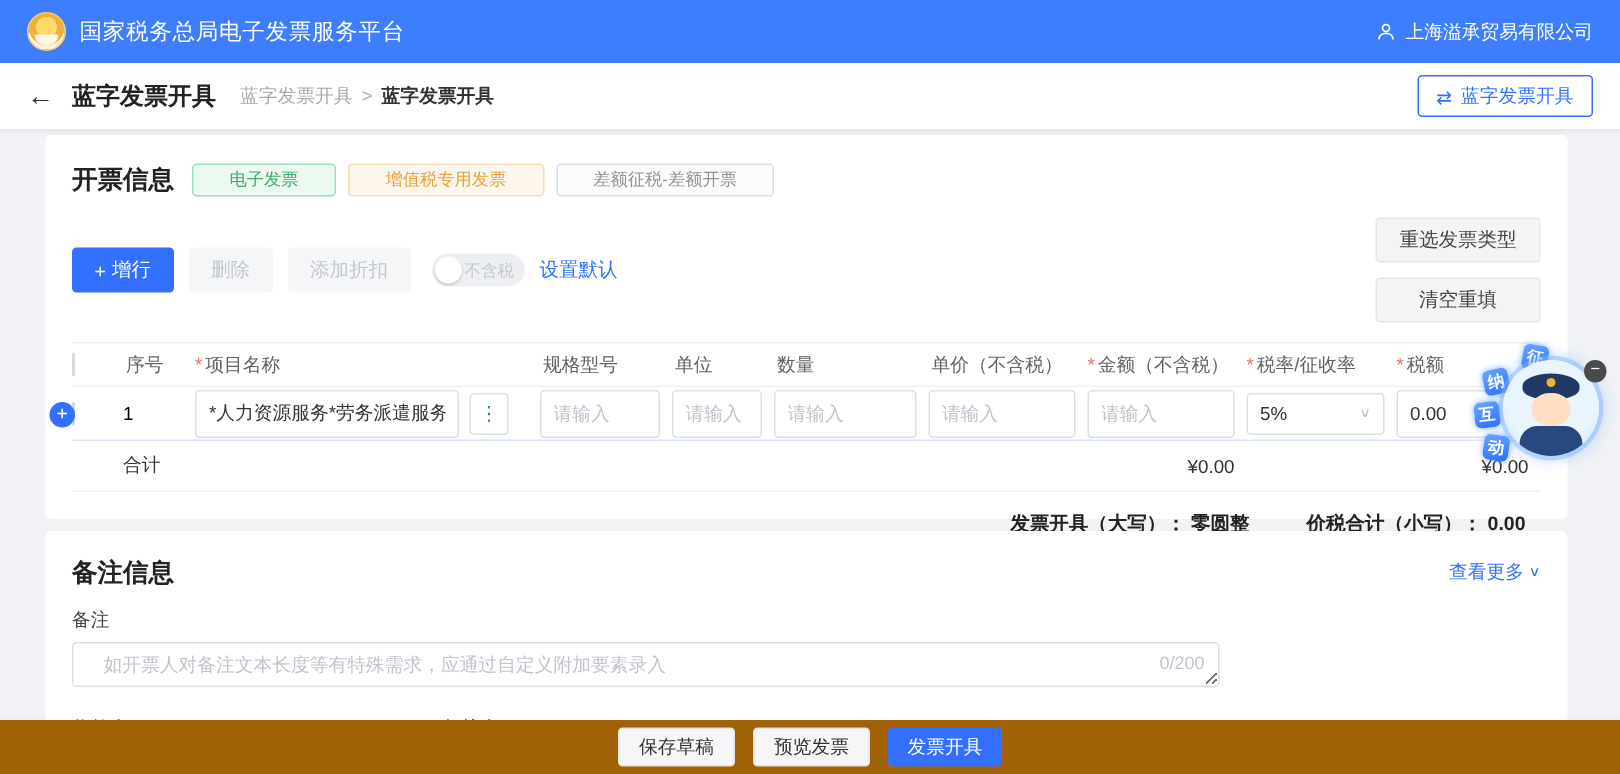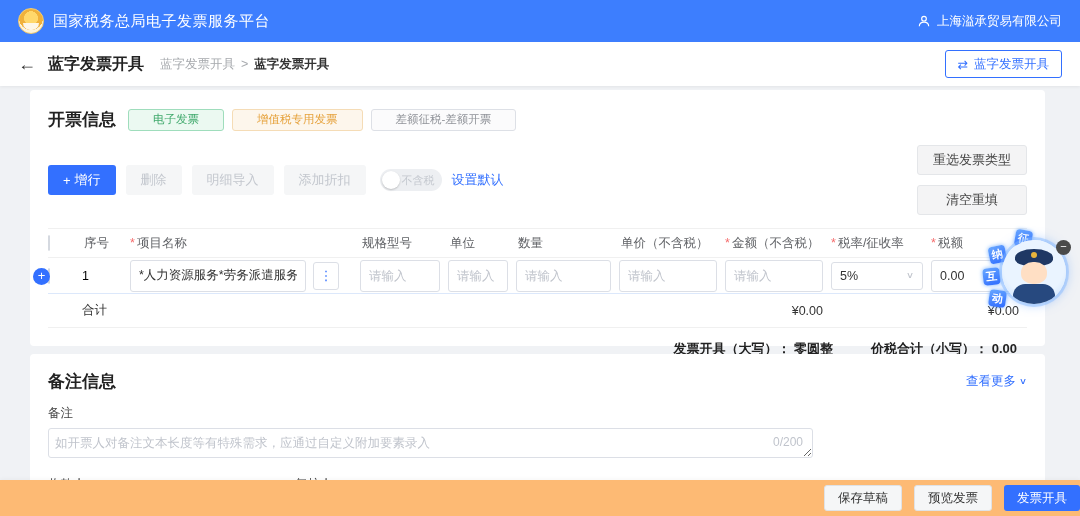--- a/index.html
+++ b/index.html
@@ -88,32 +88,32 @@
   .t-amt, .t-tax { text-align:right; }
   .sums-row { height:42px; display:flex; align-items:center; justify-content:flex-end;
     gap:38px; padding-right:10px; font-size:13px; color:#222; font-weight:bold; }
 
   
   .rm-head { display:flex; align-items:center; padding:16px 18px 0; }
   .rm-more { margin-left:auto; font-size:12.5px; display:flex; align-items:center; gap:3px; }
   .rm-label { font-size:12.5px; color:#444; padding:12px 18px 4px; }
   .remark-wrap { position:relative; margin:2px 18px 0; width:765px; }
   .remark-ta { width:765px; height:30px; border:1px solid #DCDFE6; border-radius:3px;
-    font-size:12.5px; padding:6px 54px 4px 6px; color:#333; font-family:inherit; resize:both; }
+    font-size:12.5px; padding:6px 54px 4px 20px; color:#333; font-family:inherit; resize:both; }
   .remark-ta::placeholder { color:#C0C4CC; }
   .counter { position:absolute; right:10px; top:7px; font-size:12px; color:#C0C4CC; }
   .pr-row { display:flex; padding:14px 18px 0; gap:32px; }
   .pr-field { display:flex; flex-direction:column; gap:7px; }
   .pr-field .inp { width:215px; }
   .pr-field:nth-child(2) .inp { width:222px; }
   .pr-lab { font-size:12.5px; color:#444; }
 
   
-  .footer-bar { position:absolute; left:0; right:0; bottom:0; height:36px; background:#fdba74;
-    display:flex; align-items:center; justify-content:flex-end; gap:12px; z-index:60;
+  .footer-bar { position:absolute; left:0; right:0; bottom:0; height:36px; background:#a16207;
+    display:flex; align-items:center; justify-content:center; gap:12px; z-index:60;
     box-shadow:0 -1px 4px rgba(0,0,0,.04); }
   .btn-sm { height:26px; padding:0 13px; font-size:12.5px; border-radius:3px; }
   .btn-ghost { background:#F5F6F7; color:#333; border:1px solid #DFE2E6; }
 
   
   .collapse-btn { position:absolute; top:240px; right:9px; width:15px; height:15px; border-radius:50%;
     background:#4A4A4A; color:#fff; font-size:11px; line-height:13px; text-align:center;
     cursor:pointer; z-index:70; }
   .interact { position:absolute; top:230px; right:14px; width:84px; height:94px; z-index:65; }
   .int-circle { position:absolute; right:0; top:10px; width:64px; height:64px; border-radius:50%;
@@ -172,21 +172,20 @@
       <span class="tag tag-orange">增值税专用发票</span>
       <span class="tag tag-gray">差额征税-差额开票</span>
     </div>
 
     <div class="toolbar">
       <button class="btn btn-primary">
         <span>+</span>
         <span>增行</span>
       </button>
       <button class="btn btn-disabled">删除</button>
-      <button class="btn btn-disabled">明细导入</button>
       <button class="btn btn-disabled">添加折扣</button>
       <span class="toggle">
         <span class="toggle-knob"></span>
         <span>不含税</span>
       </span>
       <span class="link">设置默认</span>
       <span class="toolbar-right">
         <button class="btn btn-plain">重选发票类型</button>
         <button class="btn btn-plain">清空重填</button>
       </span>

